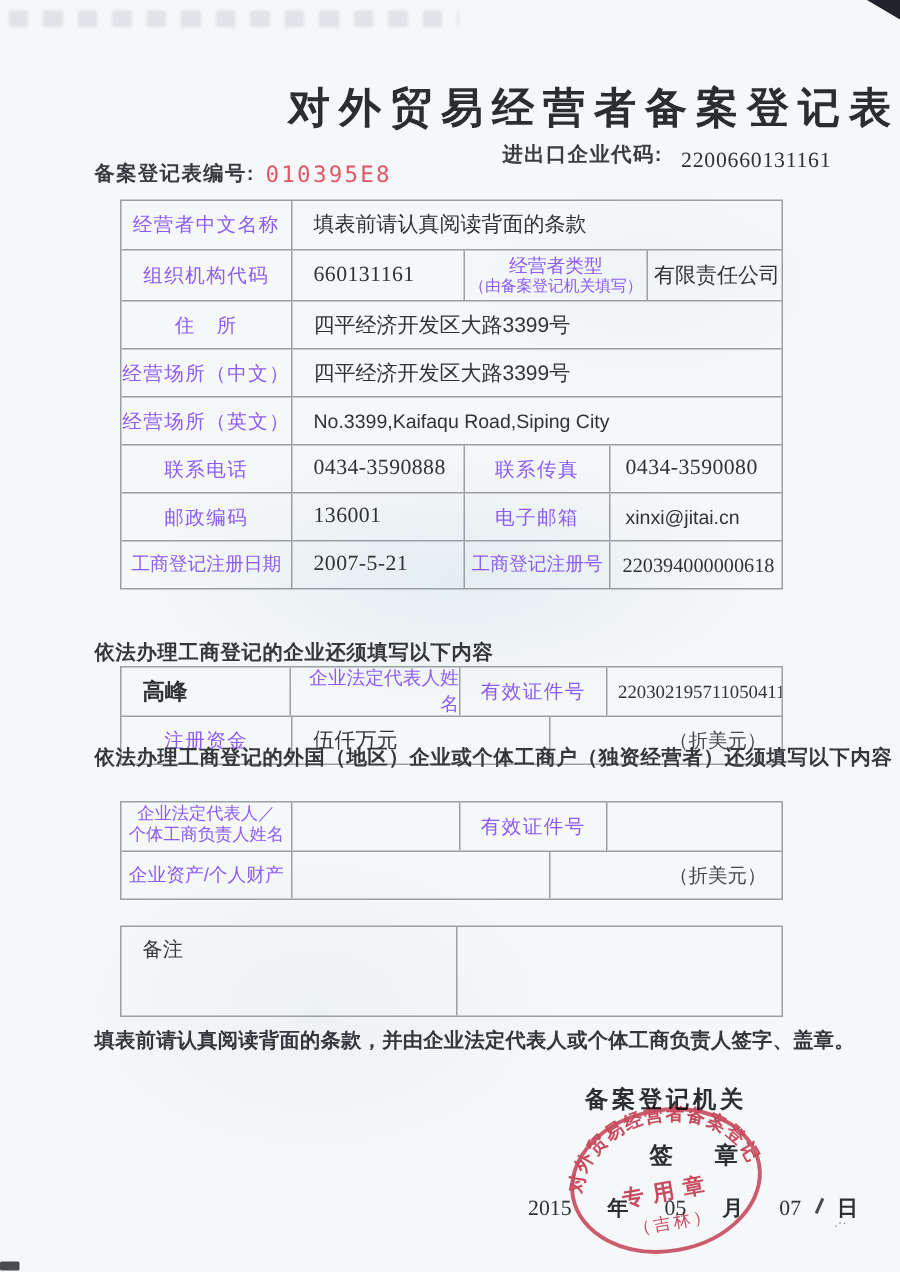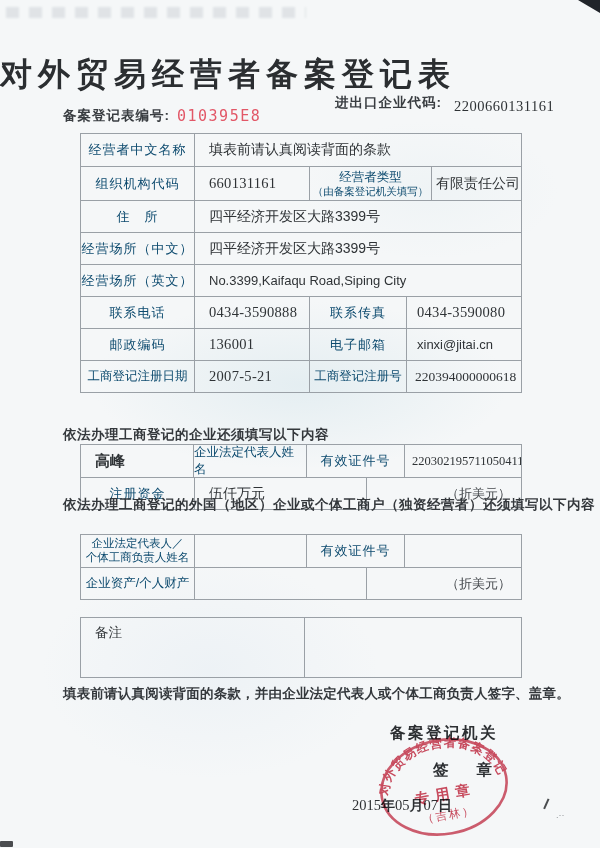--- a/index.html
+++ b/index.html
@@ -16,22 +16,22 @@
   .smudge-top{position:absolute;left:6px;top:7px;width:300px;height:11px;filter:blur(1px);
          background:repeating-linear-gradient(90deg,rgba(150,160,170,.22) 0 13px,transparent 13px 23px);}
   .corner-tr{position:absolute;right:0;top:0;width:22px;height:13px;background:#20242a;
          clip-path:polygon(0 0,100% 0,100% 100%);}
   .speck-bl{position:absolute;left:0;bottom:1px;width:13px;height:6px;background:#2b2e31;
          border-radius:1px;opacity:.85;}
   .ink-mark{position:absolute;left:545px;top:800px;width:8px;height:11px;
          border-left:2.5px solid #1e2124;transform:rotate(24deg);opacity:.8;}
   .ink-dots{position:absolute;left:556px;top:810px;font-size:9px;color:#4a4f54;opacity:.6;}
 
-  .title{position:absolute;top:53px;left:0;width:100%;text-align:left;
-         font-size:32px;font-weight:bold;letter-spacing:6px;color:#2b2e31;}
+  .title{position:absolute;top:53px;left:0;width:100%;text-align:right;
+         font-size:28px;font-weight:bold;letter-spacing:6px;color:#2b2e31;}
 
   .meta{position:absolute;display:flex;align-items:baseline;}
   .meta-formno{left:63px;top:106px;gap:7px;}
   .meta-code{left:335px;top:94px;gap:12px;}
   .meta-label{font-size:13.5px;font-weight:bold;color:#393d41;letter-spacing:1px;}
   .formno-value{color:#e25767;font-family:"DejaVu Sans Mono",monospace;
          font-size:15px;letter-spacing:1.5px;position:relative;top:1px;}
   .code-value{font-family:"Liberation Serif",serif;font-size:14.5px;letter-spacing:.5px;
          position:relative;top:4px;color:#2e3235;}
 
@@ -39,21 +39,21 @@
        background:rgba(255,255,255,.0);}
   .row{display:flex;border-top:1px solid #9aa0a6;box-sizing:border-box;}
   .row:first-child{border-top:none;}
   .cell{box-sizing:border-box;border-left:1px solid #9aa0a6;display:flex;align-items:center;
         justify-content:center;overflow:hidden;}
   .cell:first-child{border-left:none;}
   .h32{height:32px}.h34{height:34px}.h59{height:59px}
   .c113{width:113px}.c115{width:115px}.c122{width:122px}.c97{width:97px}
   .c112{width:112px}.c98{width:98px}.c172{width:172px}.c223{width:223px}
   .cfx{flex:1;}
-  .lab{font-size:13px;color:#0c4a6e;letter-spacing:1px;}
+  .lab{font-size:13px;color:#8b5cf6;letter-spacing:1px;text-align:right;}
   .lab-tight{font-size:12.5px;letter-spacing:0;}
   .lab2line{flex-direction:column;line-height:1.2;letter-spacing:0;}
   .lab2line .l1{font-size:12.5px;}
   .lab2line .l2{font-size:10.5px;}
   .val{justify-content:flex-start;padding-left:14px;font-size:14px;color:#2f3336;}
   .val-num{font-family:"Liberation Serif",serif;font-size:14.5px;letter-spacing:.3px;}
   .val-num-sm{font-family:"Liberation Serif",serif;font-size:12.5px;letter-spacing:0;}
   .val-en{font-size:13px;}
   .val-bold{font-weight:bold;font-size:15px;}
   .note-cell{justify-content:flex-end;padding-right:10px;font-size:13px;color:#45494d;}
@@ -67,21 +67,21 @@
         font-weight:bold;color:#34383c;letter-spacing:.2px;}
 
   .authority{position:absolute;left:390px;top:723px;width:145px;text-align:left;
         font-size:15.5px;font-weight:bold;letter-spacing:2.5px;color:#2c2f32;}
   .sign-row{position:absolute;left:390px;top:760px;width:145px;display:flex;
         justify-content:center;gap:28px;font-size:15.5px;font-weight:bold;color:#2c2f32;}
   .date-row{position:absolute;left:352px;top:797px;display:flex;align-items:baseline;
         font-size:14px;font-weight:bold;color:#2c2f32;}
   .date-num{font-family:"Liberation Serif",serif;font-weight:normal;font-size:14.5px;
         color:#2e3134;}
-  .date-row span{margin-right:0;}
+  .date-row span{margin-right:24px;}
 
   .stamp{position:absolute;left:374px;top:731px;width:140px;height:112px;
         mix-blend-mode:multiply;opacity:.88;}
 </style>
 </head>
 <body>
 
 <div class="page">
 
   <div class="tint tint1"></div>

